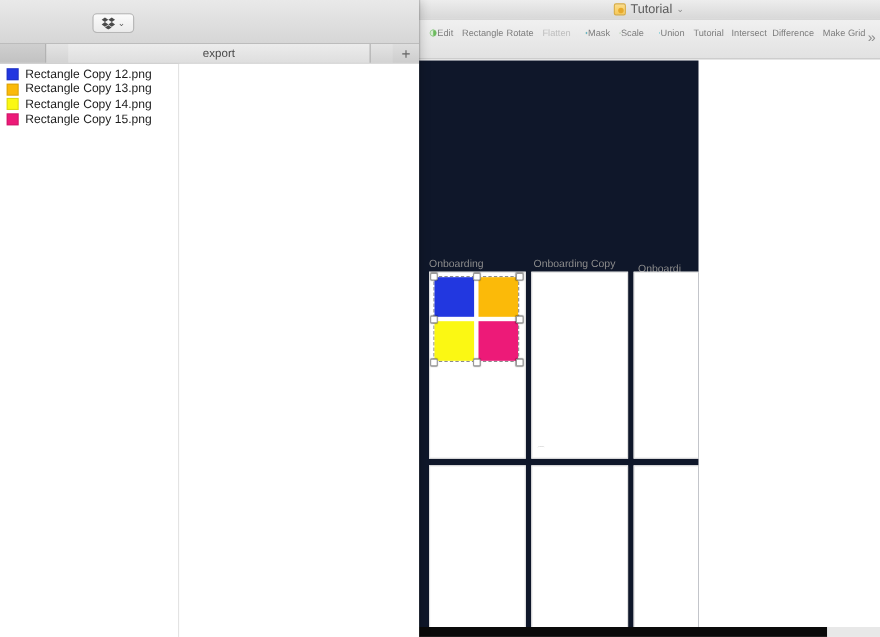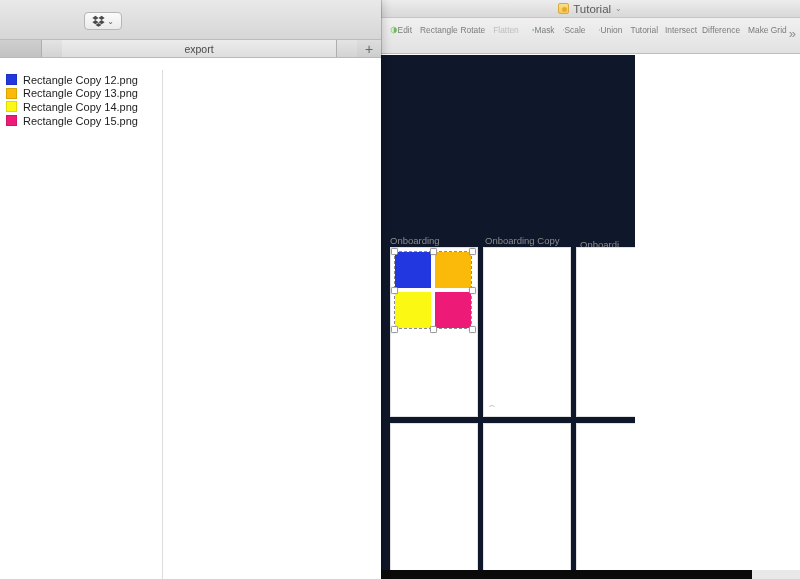--- a/index.html
+++ b/index.html
@@ -128,21 +128,21 @@
     border-right:1px solid #aeaeae;
     font-size:10.5px; color:#4a4a4a;
   }
   .tab-plus {
     width:24px; display:flex; align-items:center; justify-content:center;
     background:linear-gradient(to bottom,#dedede,#cdcdcd);
     font-size:14px; color:#656565;
   }
 
   .finder-body { position:relative; height:521px; background:#ffffff; display:flex; }
-  .file-list { width:163px; border-right:1px solid #dcdcdc; padding-top:3px;margin-top:12px; }
+  .file-list { width:163px; border-right:1px solid #dcdcdc; padding-top:3px; }
   .file-row {
     height:13.6px; display:flex; align-items:center; gap:6px; padding-left:6px;
   }
   .file-sw { width:11px; height:11px; border:1px solid rgba(0,0,0,.12); }
   .file-name { font-size:11px; color:#1d1d1d; white-space:nowrap; }
   .file-pane { flex:1; background:#ffffff; }
 </style>
 </head>
 <body>
 

